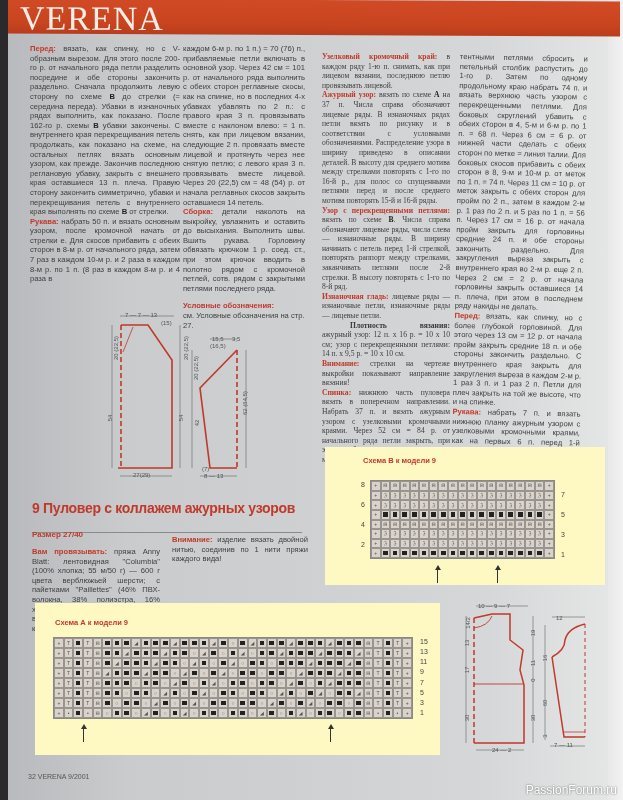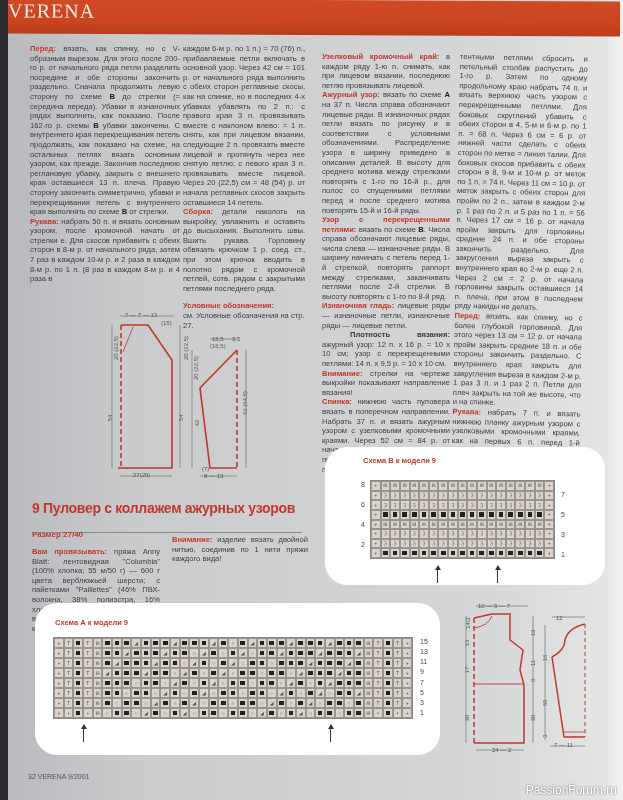--- a/index.html
+++ b/index.html
@@ -15,41 +15,41 @@
     background: linear-gradient(90deg, #b8babd 0%, #c9cbcd 20%, #cfd1d2 55%, #d6d7d8 80%, #e4e5e5 100%);
   }
   .left-shadow { position:absolute; left:0; top:0; width:8px; height:800px; background:#2a2a2c; }
   .right-edge { position:absolute; right:0; top:0; width:15px; height:800px; background:linear-gradient(90deg,#e8e8e8,#f2f2f2); }
   .header {
     position: absolute; left: 8px; top: 0; width: 612px; height: 35px;
     background: linear-gradient(180deg, #d04a25 0%, #c8441f 70%, #b83d1d 100%);
     transform: skewY(0.3deg);
   }
   .logo {
-    position: absolute; left: 0; top: 1px;
-    font-family: "Liberation Serif", serif; font-size: 20px; letter-spacing: 1px;
+    position: absolute; left: 12px; top: 1px;
+    font-family: "Liberation Serif", serif; font-size: 34px; letter-spacing: 1px;
     color: #f5ece6; font-weight: normal;
   }
   .col {
     position: absolute; font-size: 7.6px; line-height: 9.6px; text-align: justify;
     color: #404040;
   }
   .col p { margin-bottom: 0; }
   .hl { color: #c0392b; font-weight: bold; }
   .hb { color: #3a3a3a; font-weight: bold; padding-left: 28px; }
   .bold-b { font-weight: bold; color:#222; }
   .section-title {
     position: absolute; left: 32px; top: 500px; width: 270px;
     font-size: 14px; font-weight: bold; color: #c0392b;
     border-bottom: 1px solid #8a8a8a; padding-bottom: 16px;
     letter-spacing: -0.3px;
   }
   .size-label { position:absolute; left:32px; top:530px; font-size:8px; font-weight:bold; color:#c0392b; }
   .chart-box {
-    position: absolute; background: #ffffff; border-radius: 22px;
+    position: absolute; background: #fef9c3;
   }
   .chart-title { position:absolute; font-size:7.5px; font-weight:bold; color:#c0392b; }
   .grid { position:absolute; display:grid; border:1px solid #888; background:#d9d3cc; }
   .cell {
     border: 0.5px solid #9a948e; font-size: 5px; display:flex; align-items:center; justify-content:center;
     color:#555; line-height:1;
   }
   .cell.b::after { content:""; width:60%; height:60%; background:#222; display:block; }
   .rownum { position:absolute; font-size:7px; color:#444; }
   .arrow { position:absolute; width:1px; background:#333; }
@@ -92,21 +92,21 @@
   <p>
     <span class="hl">Сборка:</span>
     <span>детали наколоть на выкройку, увлажнить и оставить до высыхания. Выполнить швы. Вшить рукава. Горловину обвязать крючком 1 р. соед. ст., при этом крючок вводить в полотно рядом с кромочной петлей, сотв. рядом с закрытыми петлями последнего ряда.</span>
   </p>
   <p style="margin-top:8px; text-align:left;">
     <span class="hl">Условные обозначения:</span><br>
     <span>см. Условные обозначения на стр. 27.</span>
   </p>
 </div>
 
-<div class="col" style="left:322px; top:52px; width:128px;">
+<div class="col" style="left:322px; top:52px; width:128px;font-family:Liberation Serif, serif;">
   <p><span class="hl">Узелковый кромочный край:</span> <span>в каждом ряду 1-ю п. снимать, как при лицевом вязании, последнюю петлю провязывать лицевой.</span></p>
   <p><span class="hl">Ажурный узор:</span> <span>вязать по схеме</span> <span class="bold-b">А</span> <span>на 37 п. Числа справа обозначают лицевые ряды. В изнаночных рядах петли вязать по рисунку и в соответствии с условными обозначениями. Распределение узора в ширину приведено в описании деталей. В высоту для среднего мотива между стрелками повторять с 1-го по 16-й р., для полос со спущенными петлями перед и после среднего мотива повторять 15-й и 16-й ряды.</span></p>
   <p><span class="hl">Узор с перекрещенными петлями:</span> <span>вязать по схеме</span> <span class="bold-b">В</span><span>. Числа справа обозначают лицевые ряды, числа слева — изнаночные ряды. В ширину начинать с петель перед 1-й стрелкой, повторять раппорт между стрелками, заканчивать петлями после 2-й стрелки. В высоту повторять с 1-го по 8-й ряд.</span></p>
   <p><span class="hl">Изнаночная гладь:</span> <span>лицевые ряды — изнаночные петли, изнаночные ряды — лицевые петли.</span></p>
   <p><span class="hb">Плотность вязания:</span> <span>ажурный узор: 12 п. х 16 р. = 10 х 10 см; узор с перекрещенными петлями: 14 п. х 9,5 р. = 10 х 10 см.</span></p>
   <p><span class="hl">Внимание:</span> <span>стрелки на чертеже выкройки показывают направление вязания!</span></p>
   <p><span class="hl">Спинка:</span> <span>нижнюю часть пуловера вязать в поперечном направлении. Набрать 37 п. и вязать ажурным узором с узелковыми кромочными краями. Через 52 см = 84 р. от начального ряда петли закрыть, при этом с обеих сторон лицевую петлю между па-</span></p>
 </div>
 
 <div class="col" style="left:460px; top:52px; width:128px; transform: rotate(1.2deg); transform-origin: top left;">

